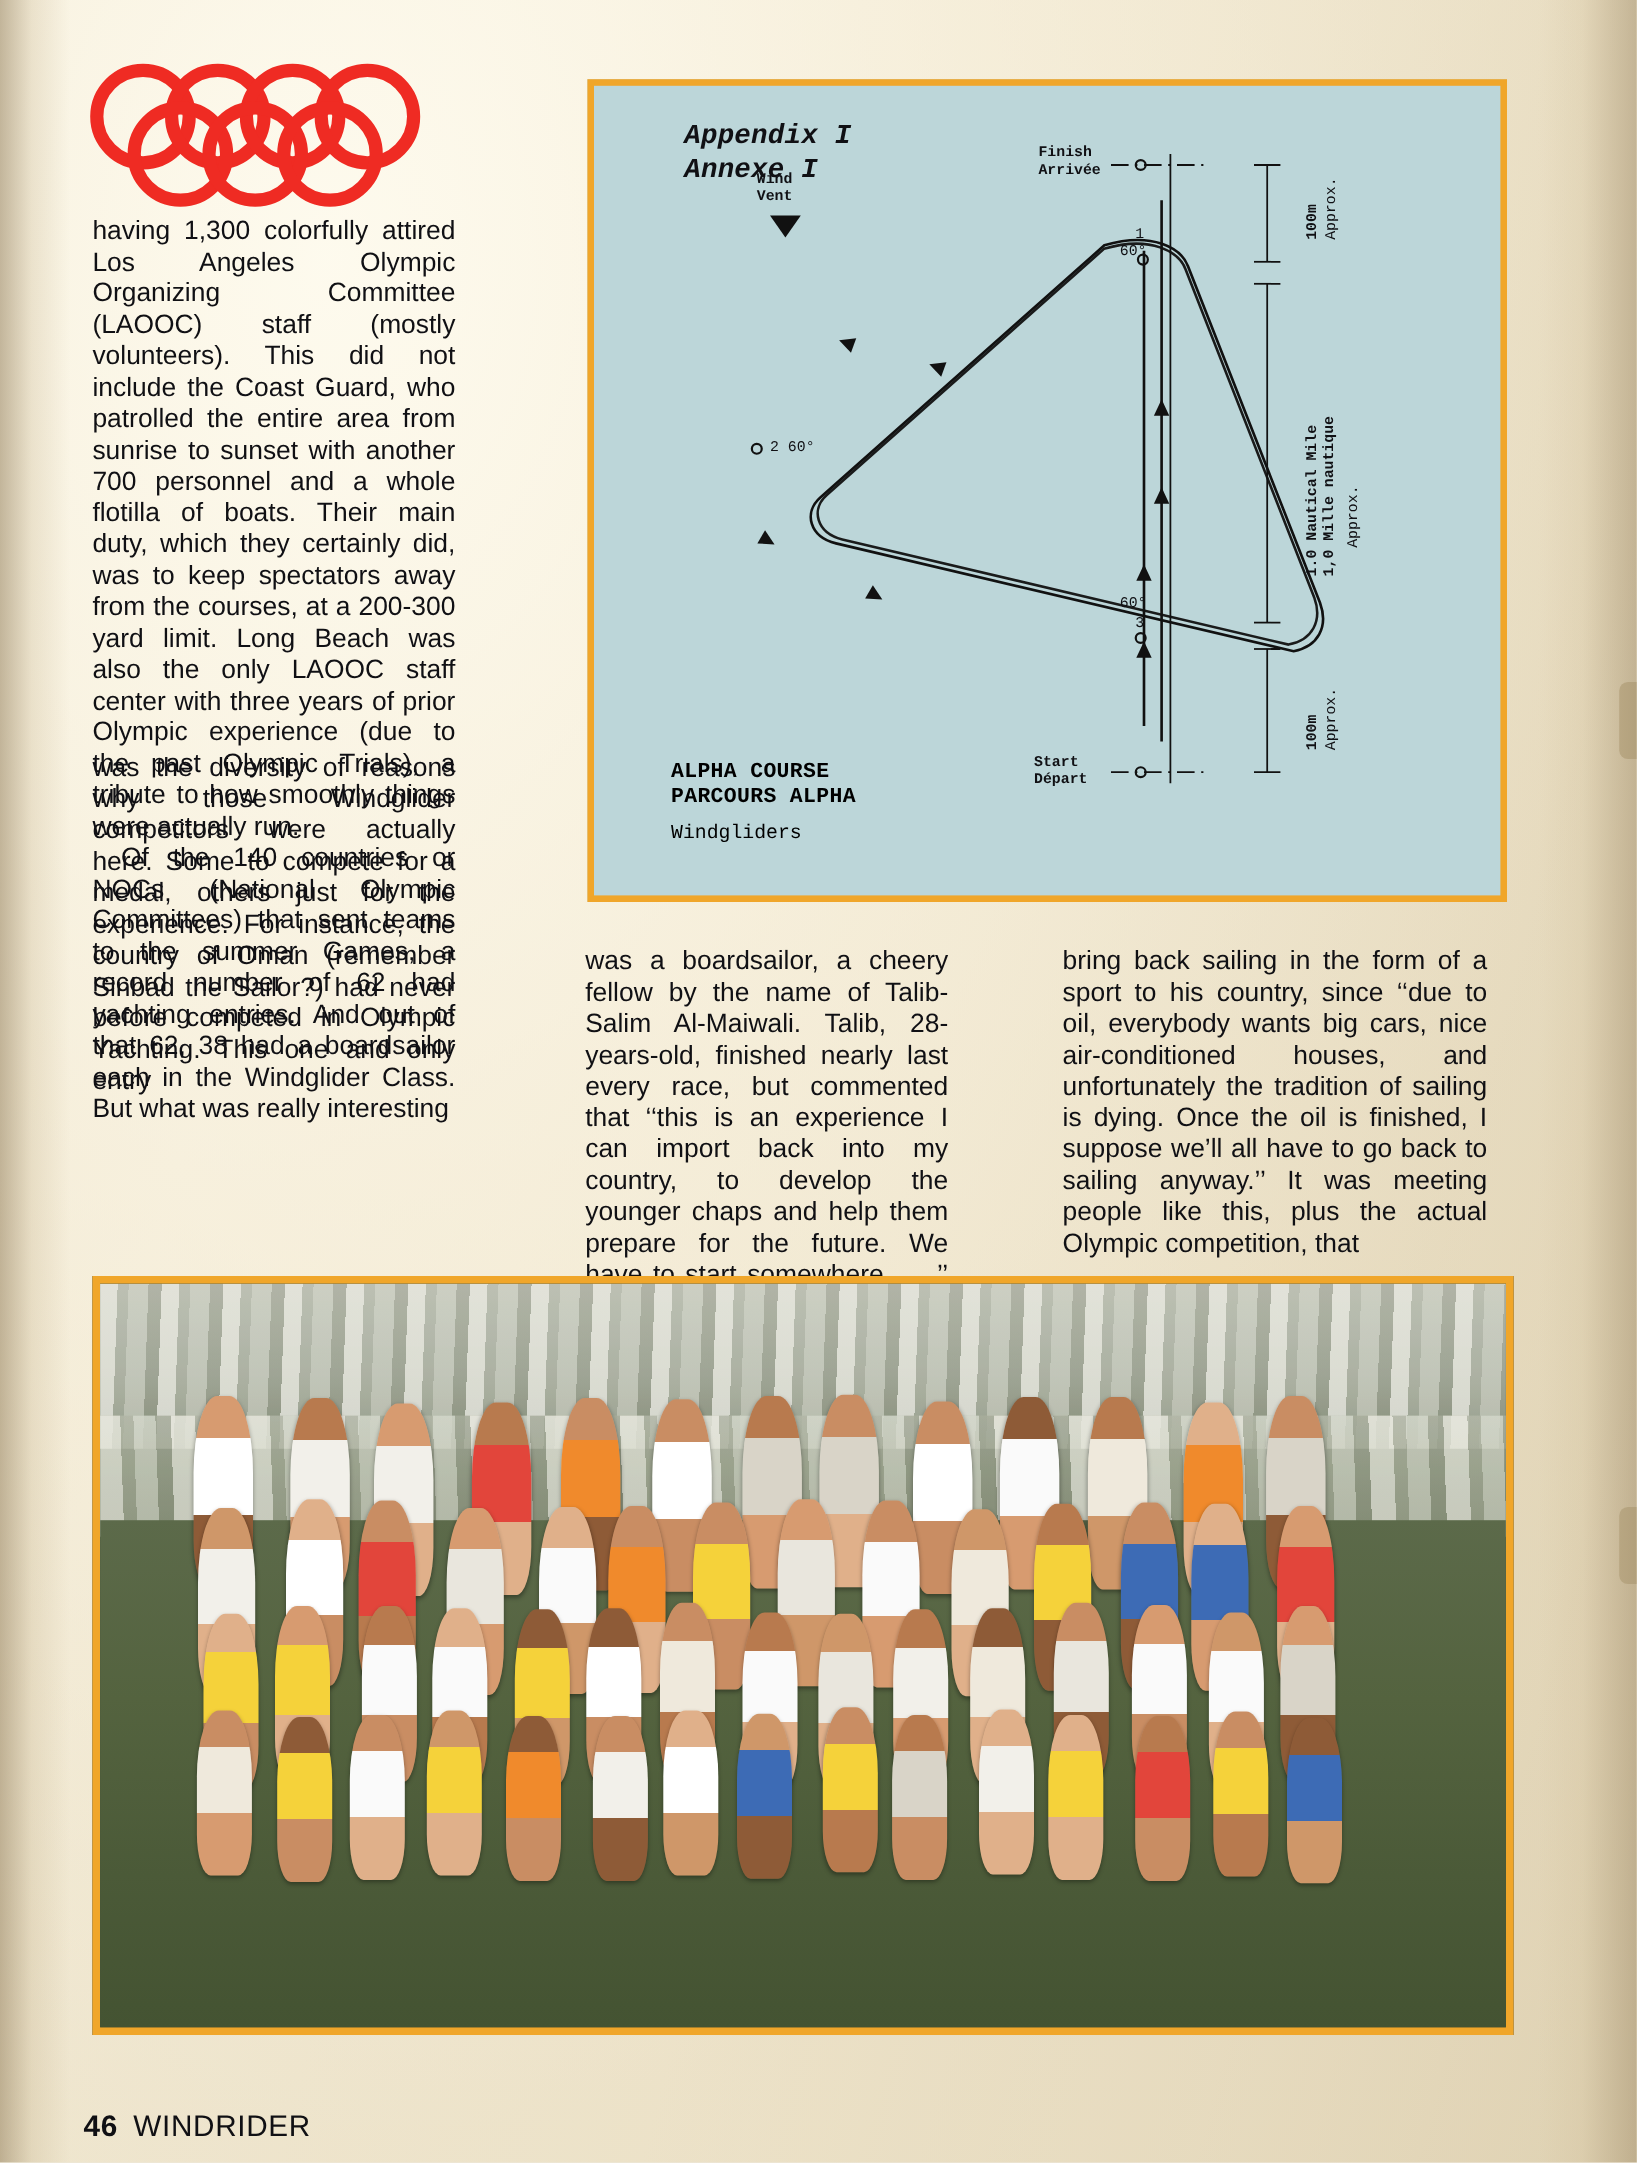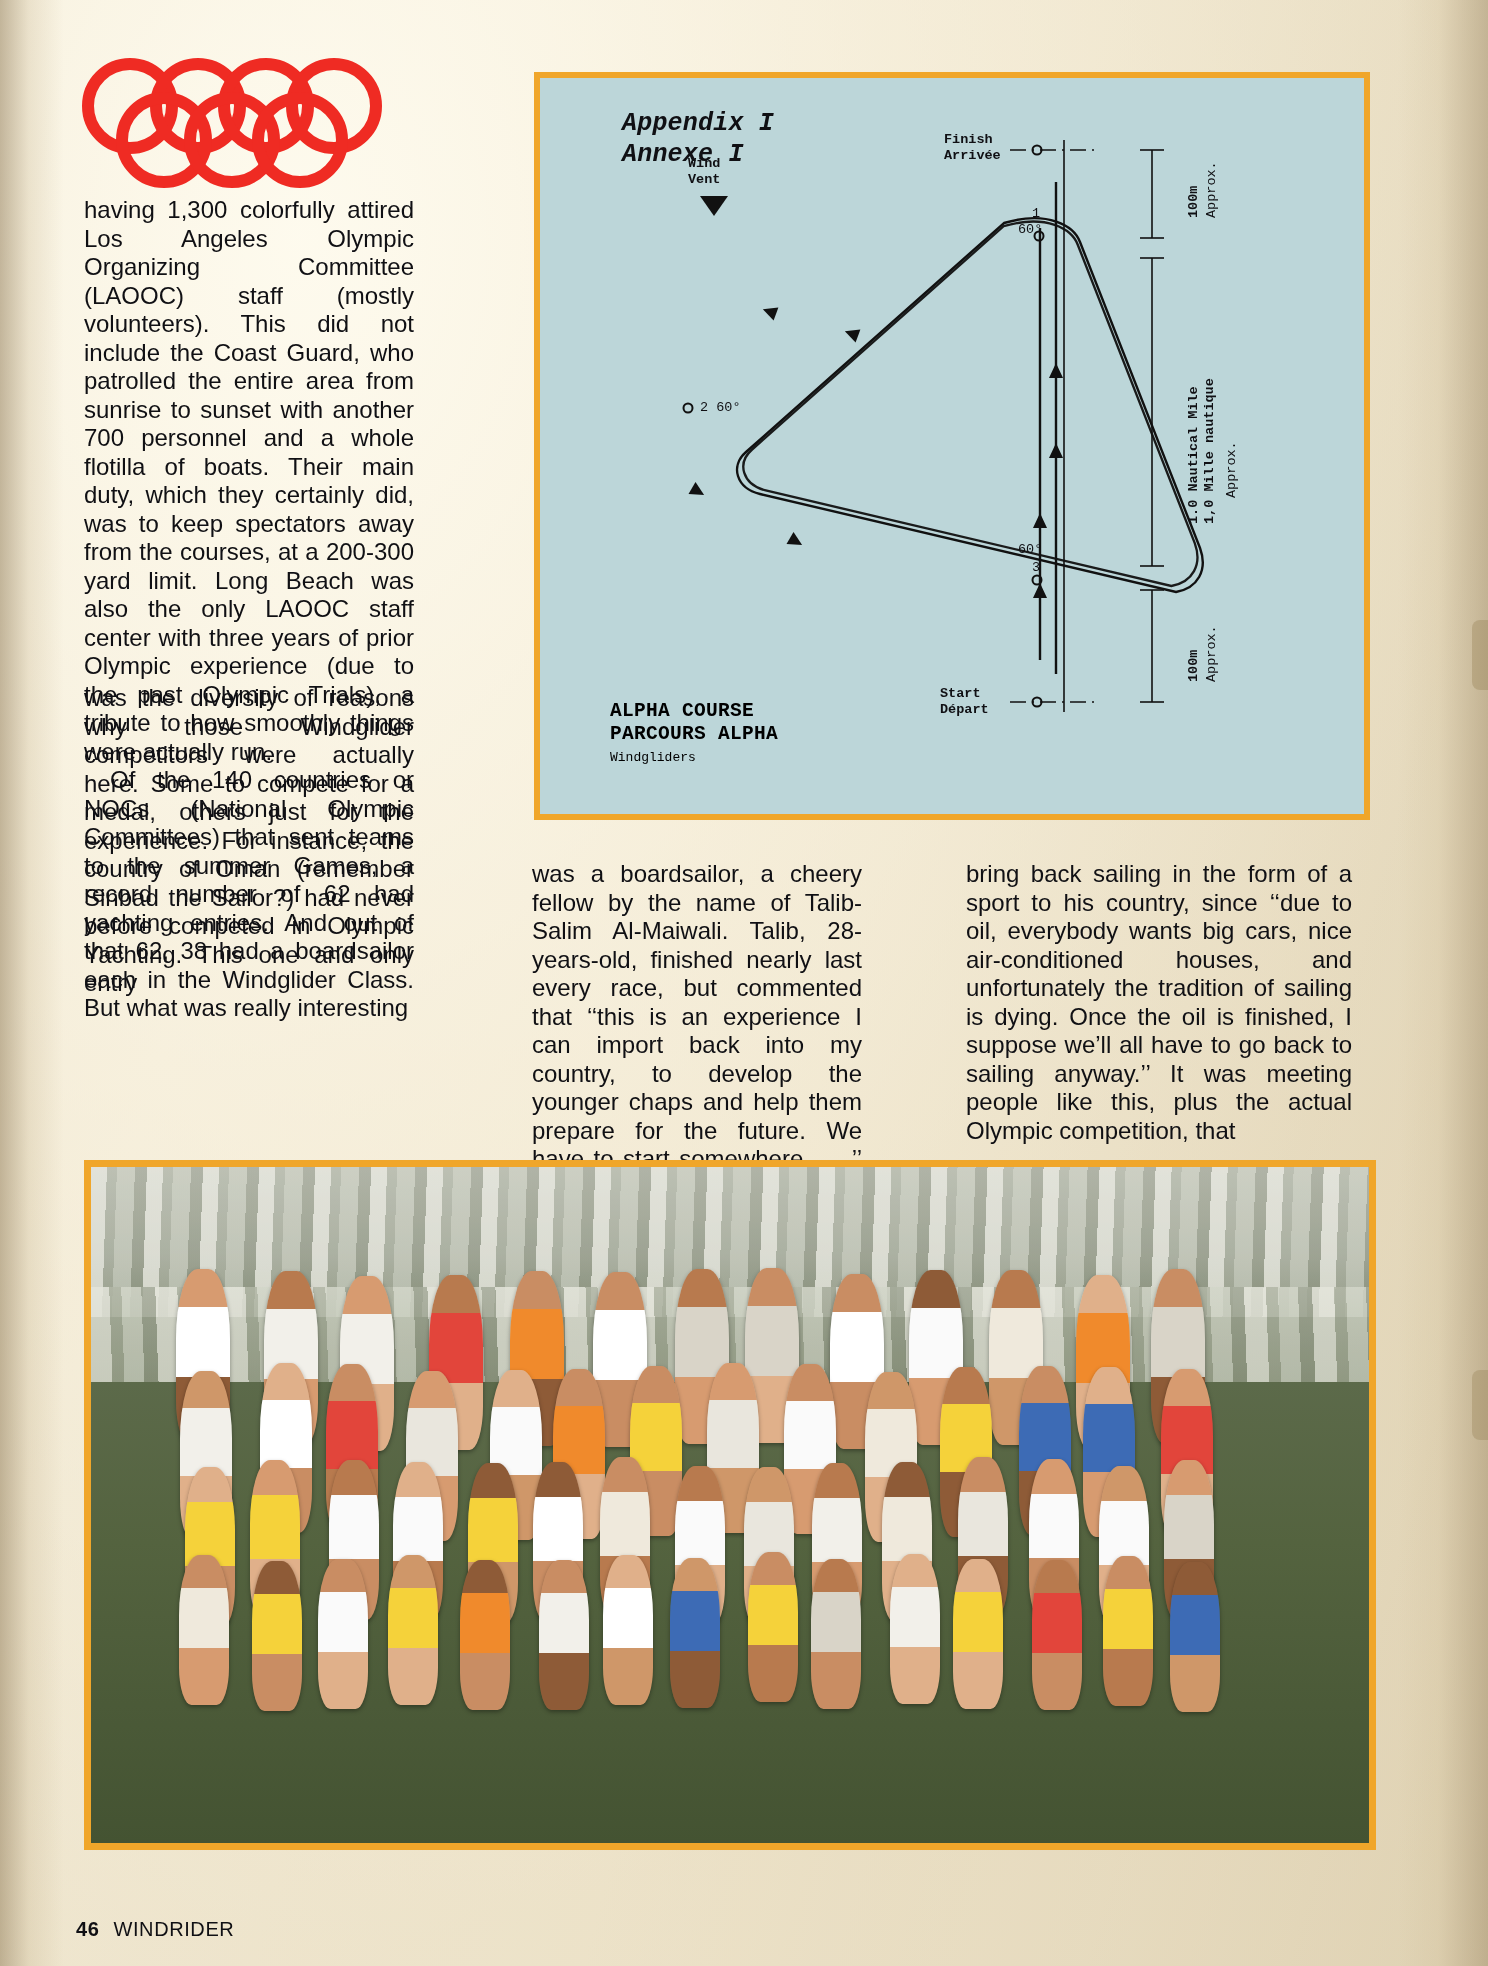--- a/index.html
+++ b/index.html
@@ -145,22 +145,23 @@
     bottom: 44px;
     color: #000000;
   }
   .course-label .hdr {
     font-weight: bold;
     font-size: 19.5px;
     line-height: 23px;
     letter-spacing: .3px;
   }
   .course-label .sub {
-    font-size: 13px;
+    font-size: 18px;
     line-height: 24px;
+    margin-top: 10px;
   }
   .course-label .line {
     font-size: 17px;
     line-height: 23px;
   }
   .course-label .grp { margin-top: 12px; }
   .course-label .tab { display: inline-block; min-width: 190px; }
 
   .dlabel {
     position: absolute;
@@ -232,21 +233,21 @@
     width: 1300px;
     font-style: italic;
     font-size: 19px;
     line-height: 24px;
     color: #101014;
   }
   #folio {
     position: absolute;
     left: 76px;
     top: 1918px;
-    font-size: 20px;
+    font-size: 27px;
     letter-spacing: .6px;
     color: #101014;
   }
   #folio .num { font-weight: bold; margin-right: 14px; }
 </style>
 </head>
 <body>
 
 <div id="page">
 

